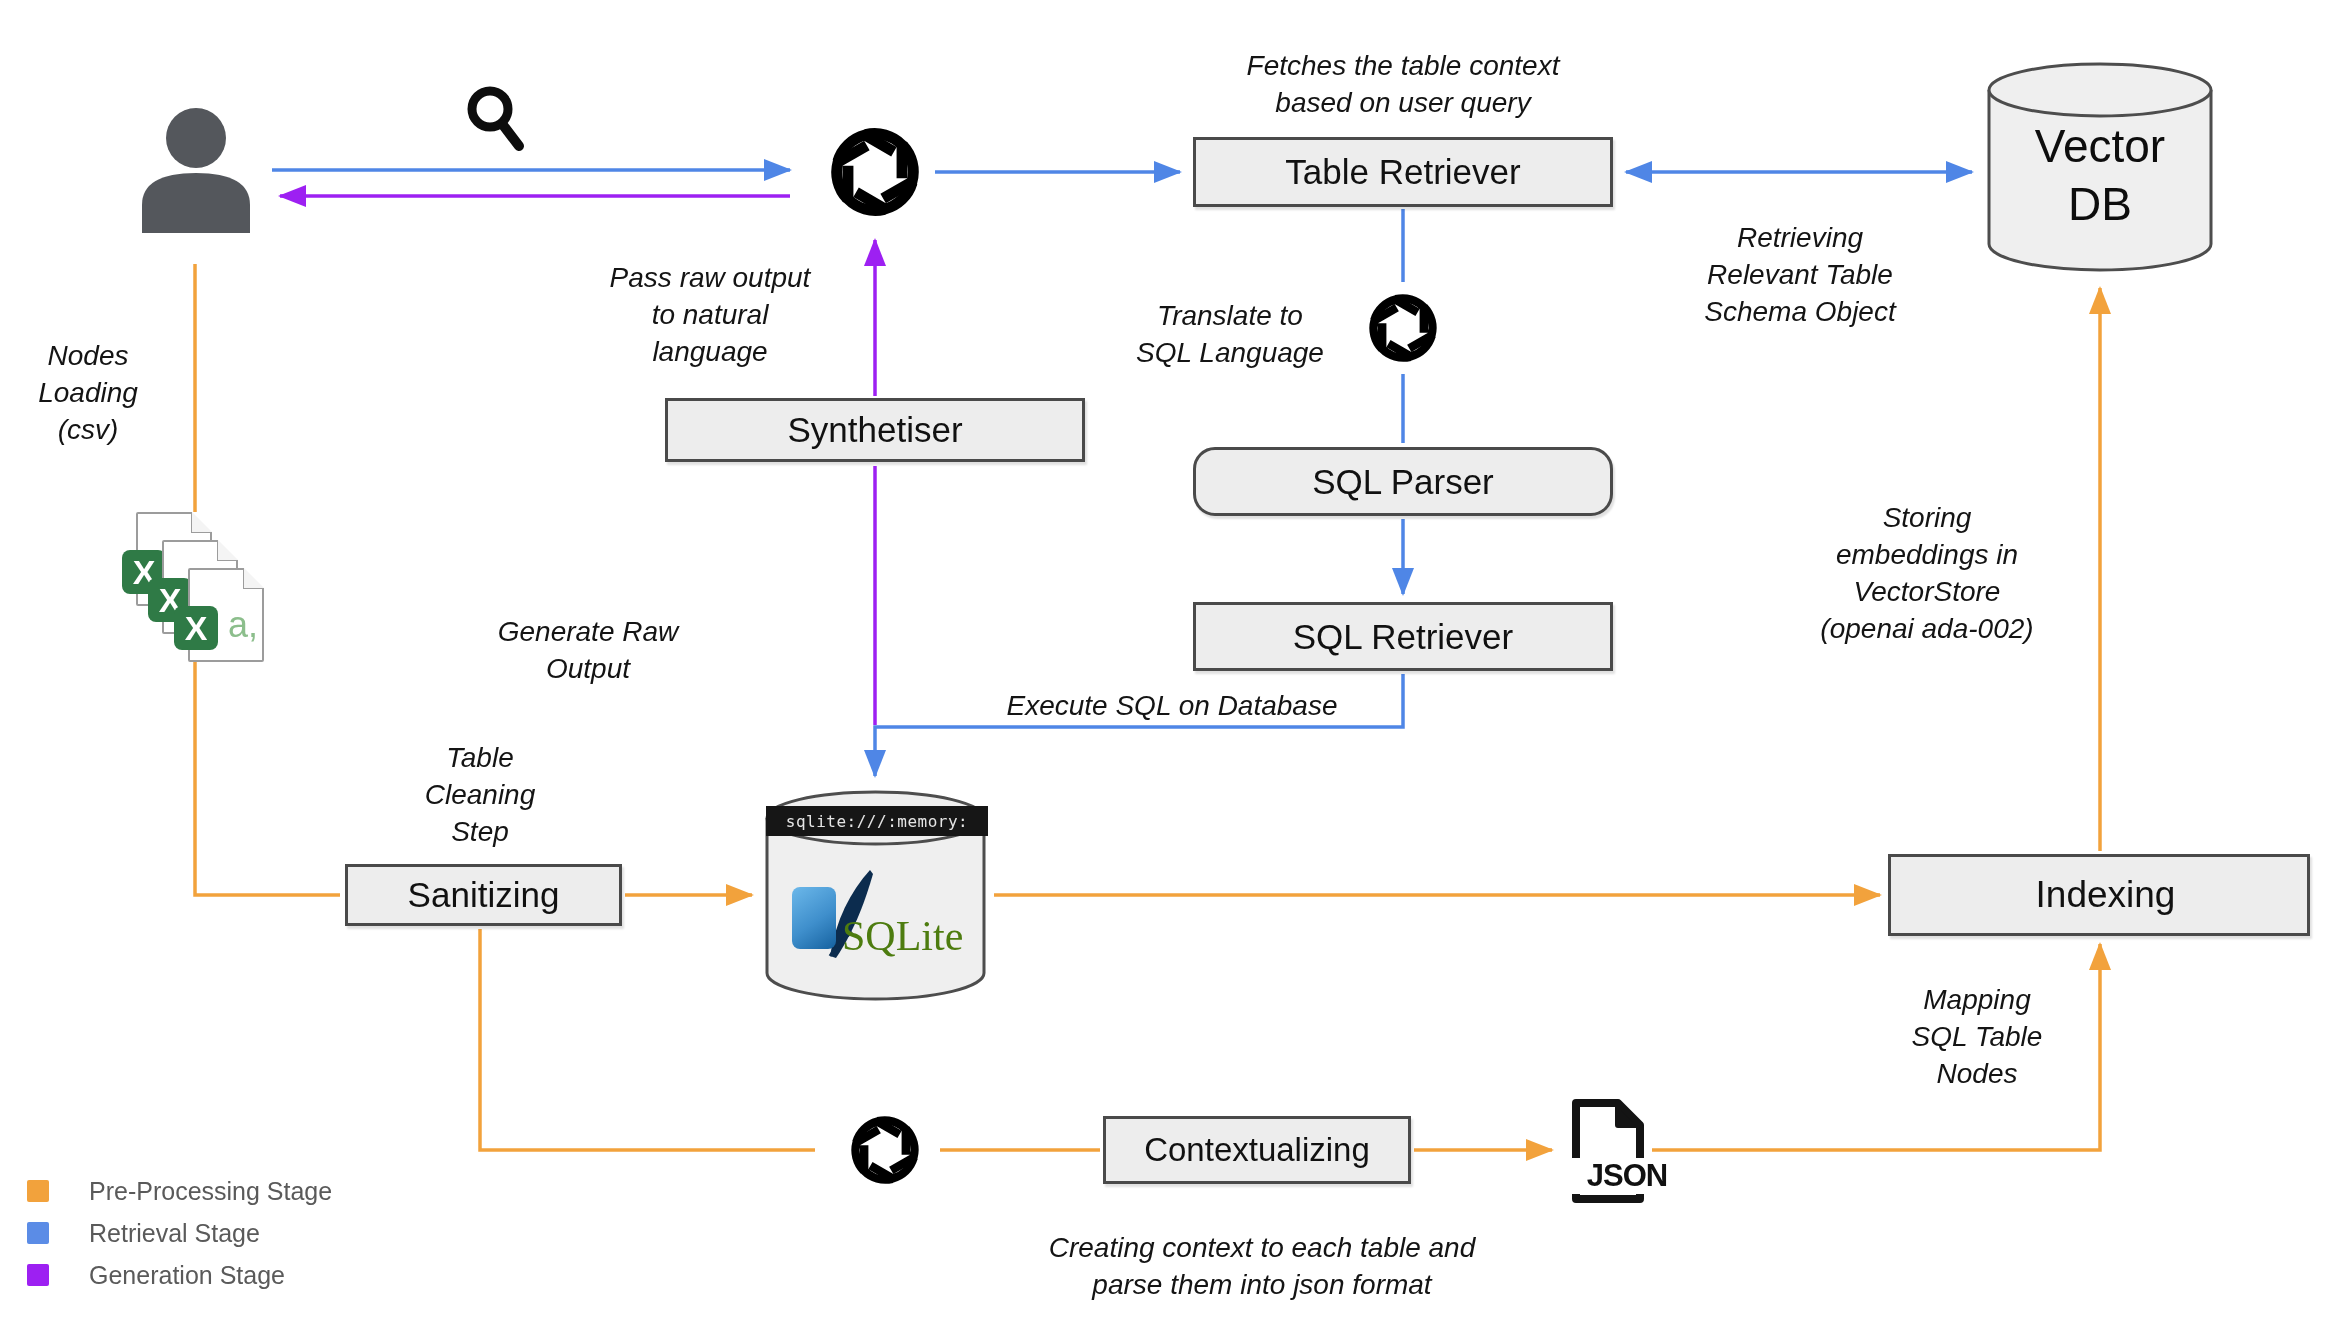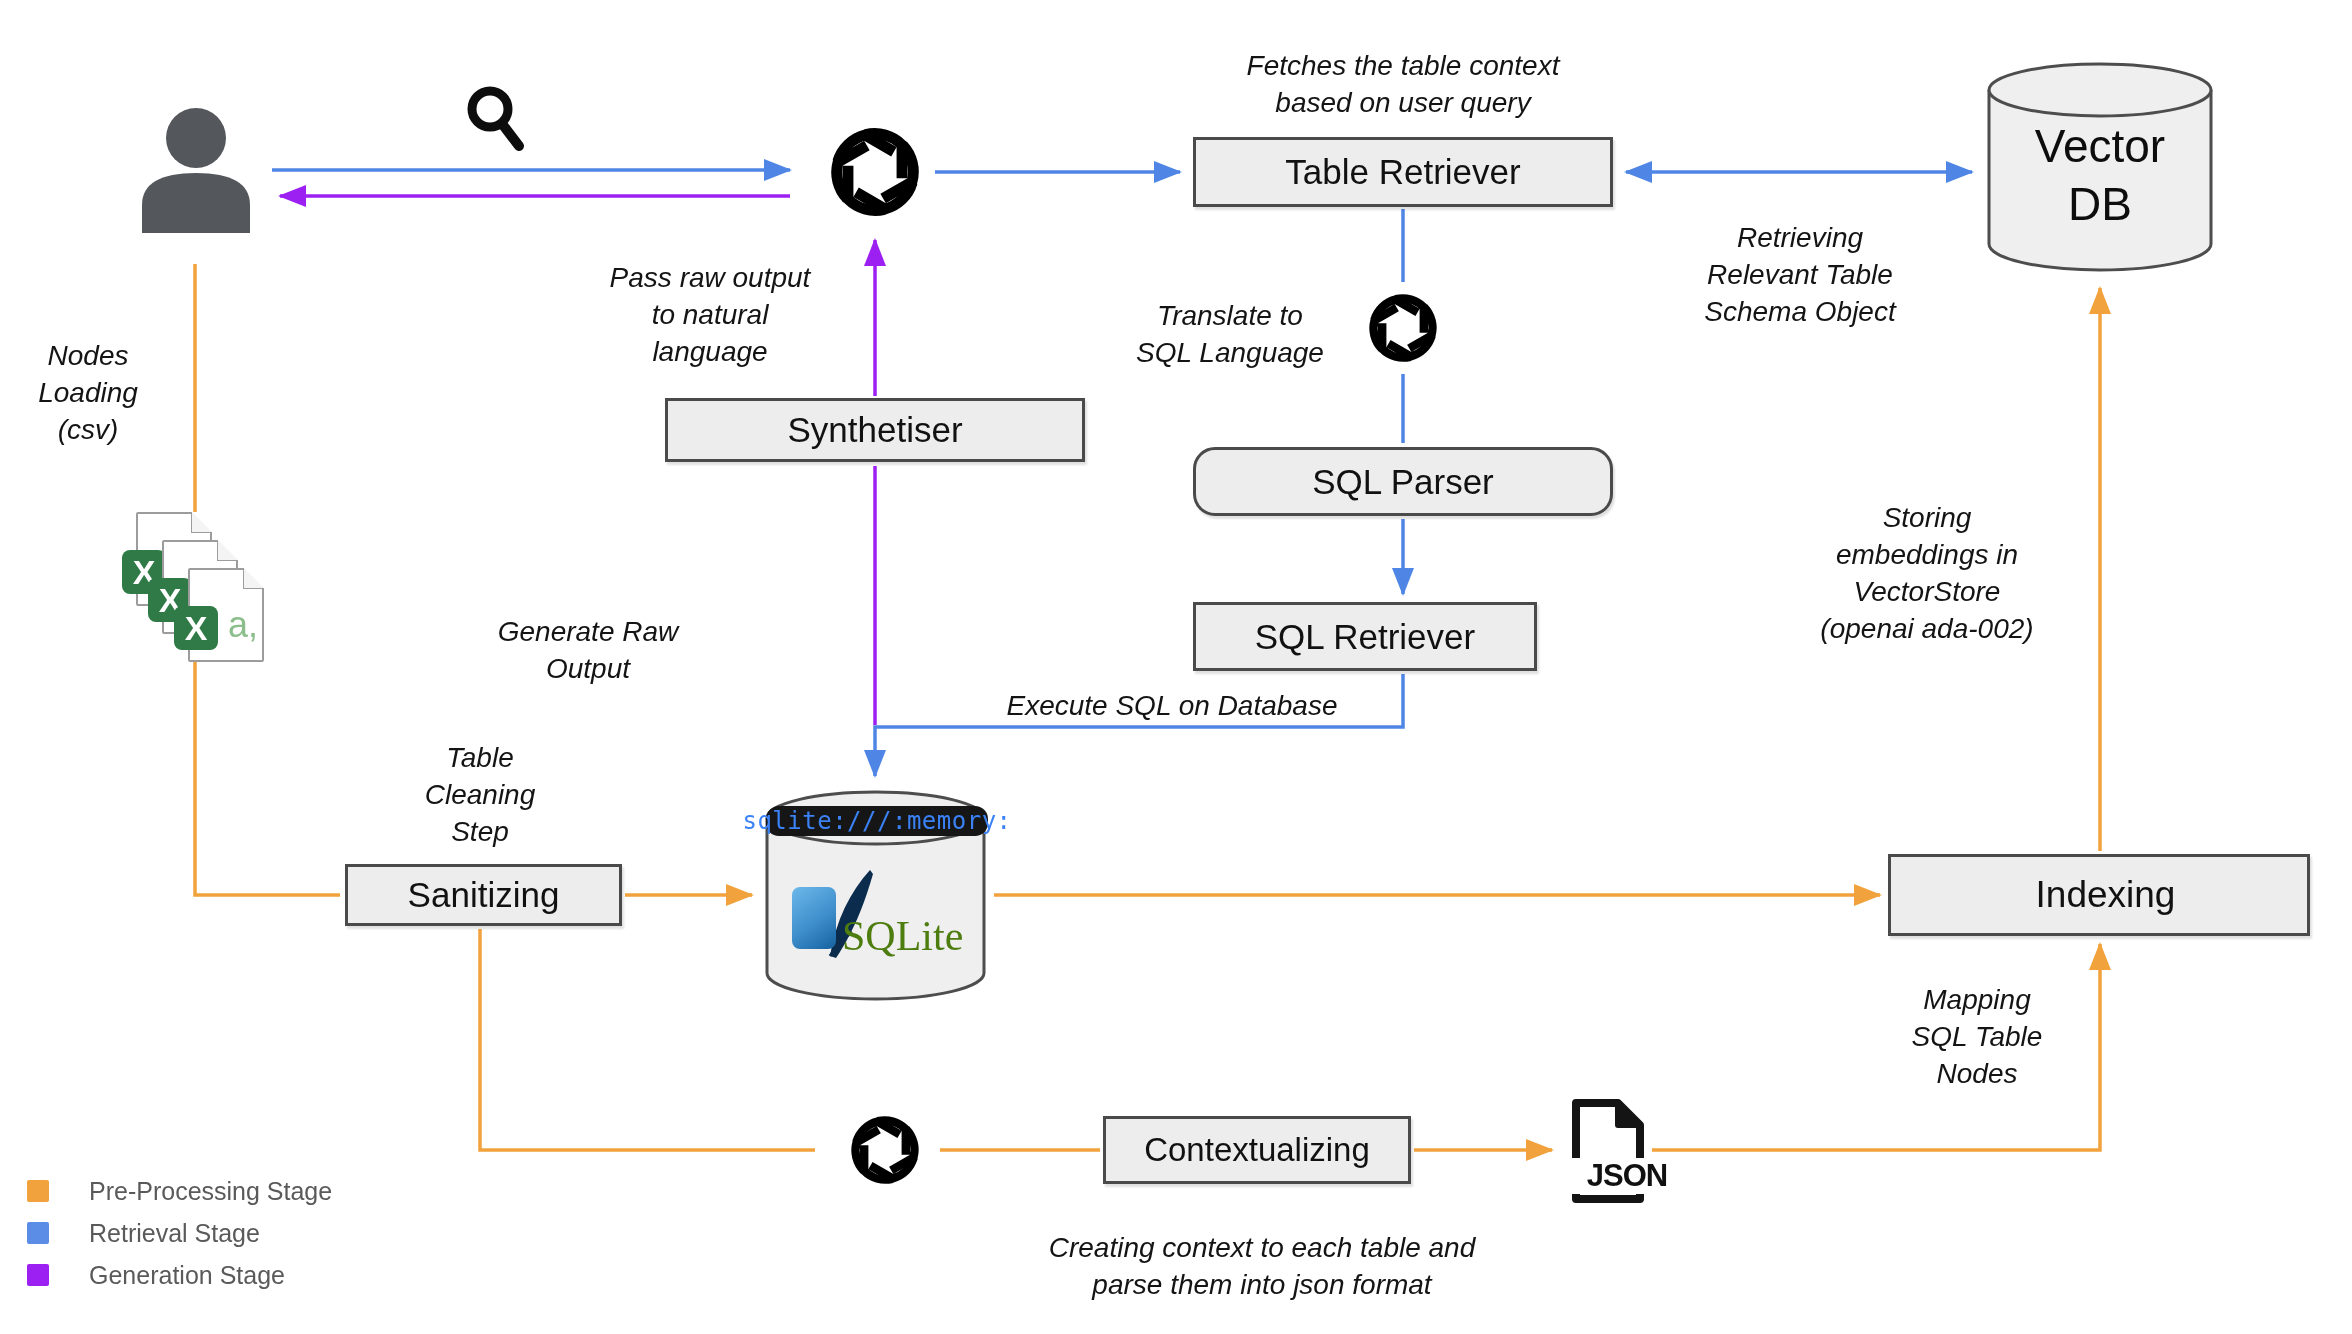--- a/index.html
+++ b/index.html
@@ -9,21 +9,21 @@
   .node{position:absolute;z-index:3;display:flex;align-items:center;justify-content:center;
         background:#ededed;border:3px solid #4a4a4a;box-sizing:border-box;
         font-size:35px;color:#111;box-shadow:2px 3px 2px rgba(0,0,0,0.12);}
   .ann{position:absolute;z-index:4;font-style:italic;font-size:28px;line-height:1.32;
        text-align:center;white-space:pre-line;color:#141414;}
   .icon{position:absolute;z-index:3;}
   .cyl{position:absolute;z-index:2;}
   .cyl-label{position:absolute;z-index:4;text-align:center;white-space:pre-line;
              font-size:46px;line-height:1.25;color:#0d0d0d;}
   .banner{position:absolute;z-index:4;background:#161616;display:flex;align-items:center;justify-content:center;
-          font-family:"DejaVu Sans Mono",monospace;font-size:24px;letter-spacing:0.5px;color:#3b82f6;border-radius:13px;}
+          font-family:"DejaVu Sans Mono",monospace;font-size:16px;letter-spacing:0.5px;color:#e5e5e5;}
   .sqlite-box{position:absolute;z-index:4;width:44px;height:62px;border-radius:8px;
               background:linear-gradient(145deg,#6cb8ea 0%,#3f8fcc 55%,#15619f 100%);}
   .sqlite-word{position:absolute;z-index:5;font-family:"Liberation Serif",serif;
                font-size:42px;color:#4d7c0f;}
   .json-word{position:absolute;z-index:5;font-weight:bold;font-size:31px;letter-spacing:-1px;
              color:#111;text-align:center;background:#fff;}
   .legend{position:absolute;left:27px;top:1176px;z-index:4;}
   .legend-row{display:flex;align-items:center;height:30px;margin-bottom:12px;}
   .swatch{width:22px;height:22px;border-radius:2px;flex:none;}
   .legend-label{margin-left:40px;font-size:25px;color:#5a5a5a;}
@@ -84,21 +84,21 @@
 
   <div class="node" style="left:1193px;top:137px;width:420px;height:70px;">
     <span>Table Retriever</span>
     </div>
   <div class="node" style="left:665px;top:398px;width:420px;height:64px;">
     <span>Synthetiser</span>
     </div>
   <div class="node" style="left:1193px;top:447px;width:420px;height:69px;border-radius:22px;">
     <span>SQL Parser</span>
     </div>
-  <div class="node" style="left:1193px;top:602px;width:344px;height:69px;text-align:right;">
+  <div class="node" style="left:1193px;top:602px;width:420px;height:69px;text-align:right;">
     <span>SQL Retriever</span>
     </div>
   <div class="node" style="left:345px;top:864px;width:277px;height:62px;">
     <span>Sanitizing</span>
     </div>
   <div class="node" style="left:1888px;top:854px;width:422px;height:82px;font-size:37px;padding-left:13px;">
     <span>Indexing</span>
     </div>
   <div class="node" style="left:1103px;top:1116px;width:308px;height:68px;font-size:33px;">
     <span>Contextualizing</span>

